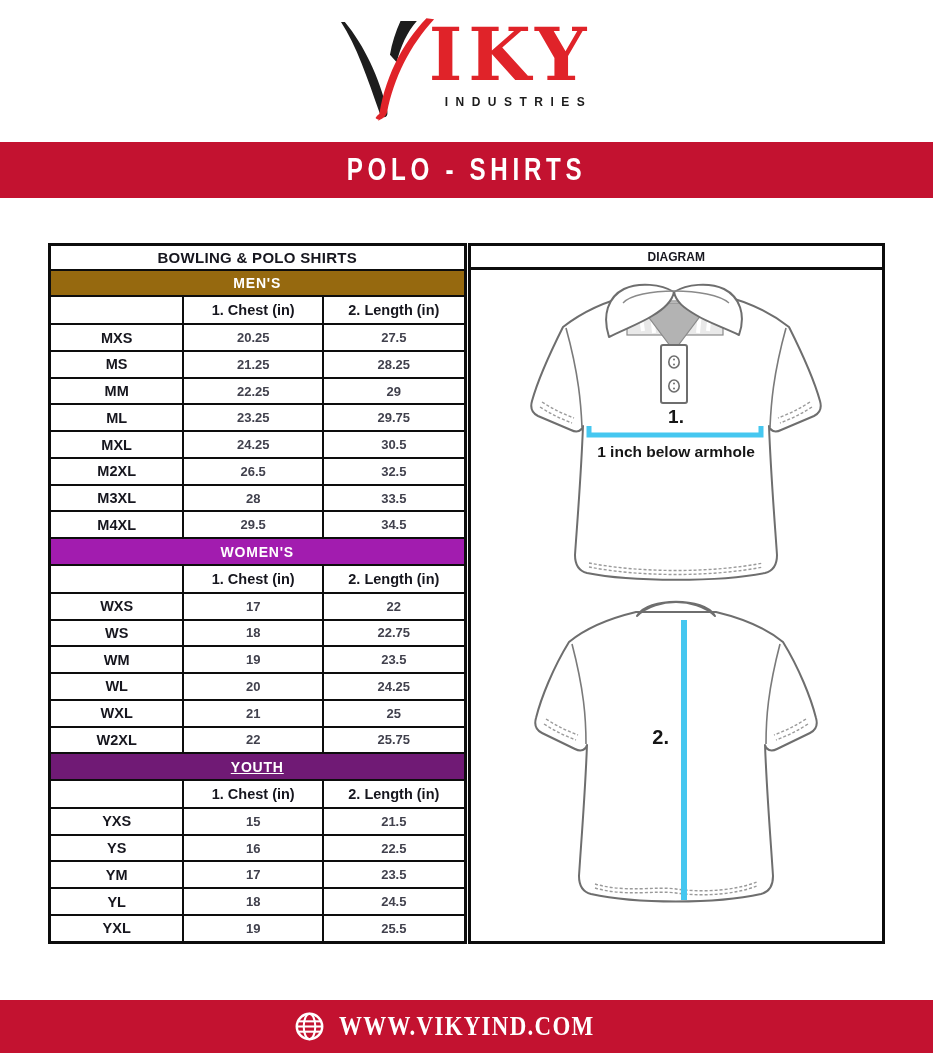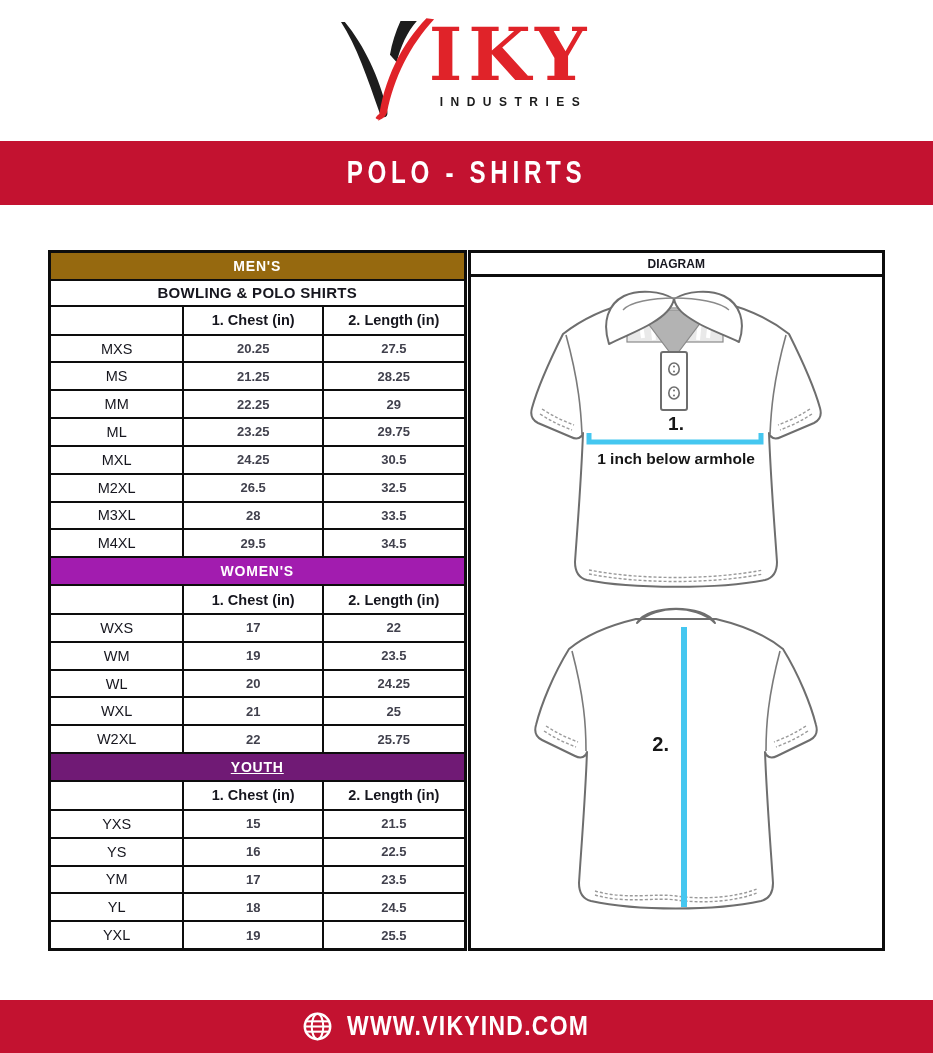--- a/index.html
+++ b/index.html
@@ -3,40 +3,40 @@
 <meta charset="utf-8">
 <style>
   html,body{margin:0;padding:0;background:#fff;}
   #page{width:933px;height:1053px;background:#fff;display:flex;flex-direction:column;overflow:hidden;
         font-family:"Liberation Sans",sans-serif;}
 
   
   .logo-area{height:142px;display:flex;align-items:center;justify-content:center;}
   .logo{display:flex;align-items:flex-start;}
   .v-mark{width:96px;height:108px;margin-right:-8px;}
-  .logo-text{display:flex;flex-direction:column;align-items:center;}
+  .logo-text{display:flex;flex-direction:column;align-items:flex-end;}
   .brand{font-family:"DejaVu Serif","Liberation Serif",serif;font-weight:bold;font-size:72px;
          line-height:76px;color:#e02329;letter-spacing:6px;}
   .subtitle{font-size:12px;font-weight:bold;color:#1c1c1c;letter-spacing:7.5px;margin:2px 0 0 6px;}
 
   
-  .banner{height:64px;display:flex;align-items:center;justify-content:center;}
+  .banner{height:56px;display:flex;align-items:center;justify-content:center;}
   .banner-title{color:#fff;font-weight:bold;font-size:31px;letter-spacing:6px;
                 transform:scaleX(0.78);transform-origin:center;white-space:nowrap;}
 
   
   .content{height:798px;box-sizing:border-box;padding:45px 48px 0;display:flex;}
 
   table.size-table{border-collapse:collapse;table-layout:fixed;width:419px;height:701px;
                    border:3px solid #0d0d0d;}
   table.size-table td{border:2.5px solid #0d0d0d;text-align:center;vertical-align:middle;padding:0;}
   td.title{height:21px;font-weight:bold;font-size:15px;color:#16161e;letter-spacing:.3px;}
   td.band{height:23px;color:#fff;font-weight:bold;font-size:14px;letter-spacing:.8px;}
   td.colhdr{height:24px;font-weight:bold;font-size:14.5px;color:#16161e;}
-  td.size{height:23px;font-weight:normal;font-size:14.5px;color:#16161e;}
+  td.size{height:23px;font-weight:bold;font-size:14.5px;color:#16161e;}
   td.num{font-weight:bold;font-size:13px;color:#41414d;}
 
   .diagram-panel{width:412px;height:695px;border:3px solid #0d0d0d;margin-left:1px;}
   .diagram-hdr{height:21px;border-bottom:3px solid #0d0d0d;display:flex;align-items:center;
                justify-content:center;font-weight:bold;font-size:12px;color:#16161e;}
   .diagram-body{height:671px;display:flex;flex-direction:column;align-items:center;}
   .shirt-front{margin-top:13px;}
   .shirt-back{margin-top:9px;}
 
   
@@ -72,26 +72,26 @@
   <main class="content">
 
     <table class="size-table">
       <colgroup>
           <col style="width:133px">
           <col style="width:139px">
           <col style="width:141px">
         </colgroup>
       <tbody>
         <tr>
-            <td colspan="3" class="band" style="background: rgb(150, 105, 15);">MEN'S</td>
-          </tr>
-
-      <tr>
           <td class="title" colspan="3">BOWLING &amp; POLO SHIRTS</td>
         </tr>
+
+      <tr>
+            <td colspan="3" class="band" style="background: rgb(150, 105, 15);">MEN'S</td>
+          </tr>
           <tr>
             <td class="colhdr"></td>
             <td class="colhdr">1. Chest (in)</td>
             <td class="colhdr">2. Length (in)</td>
           </tr>
           <tr>
             <td class="size">MXS</td>
             <td class="num">20.25</td>
             <td class="num">27.5</td>
           </tr>
@@ -135,20 +135,25 @@
           </tr>
           <tr>
             <td class="colhdr"></td>
             <td class="colhdr">1. Chest (in)</td>
             <td class="colhdr">2. Length (in)</td>
           </tr>
           <tr>
             <td class="size">WXS</td>
             <td class="num">17</td>
             <td class="num">22</td>
+          </tr>
+          <tr>
+            <td class="size">WS</td>
+            <td class="num">18</td>
+            <td class="num">22.75</td>
           </tr>
           <tr>
             <td class="size">WM</td>
             <td class="num">19</td>
             <td class="num">23.5</td>
           </tr>
           <tr>
             <td class="size">WL</td>
             <td class="num">20</td>
             <td class="num">24.25</td>
@@ -274,21 +279,21 @@
           <g>
             <line x1="173" y1="28" x2="173" y2="308" stroke="#45c7f0" stroke-width="6"></line>
           </g>
           <text x="158" y="152" text-anchor="end" font-family="Liberation Sans, sans-serif" font-size="20" font-weight="bold" fill="#161616">2.</text>
         </svg>
 
       </div>
     </section>
   </main>
 
-  <footer class="footer" style="background: rgb(195, 18, 48);">
+  <footer class="footer" style="background: rgb(195, 18, 48); font-family: Liberation Serif, serif;">
     <svg class="globe" viewBox="0 0 30 30" aria-hidden="true">
       <circle cx="15" cy="15" r="12.3" fill="none" stroke="#ffffff" stroke-width="2.4"></circle>
       <ellipse cx="15" cy="15" rx="5.6" ry="12.3" fill="none" stroke="#ffffff" stroke-width="2"></ellipse>
       <line x1="3.6" y1="10" x2="26.4" y2="10" stroke="#ffffff" stroke-width="2"></line>
       <line x1="2.7" y1="15" x2="27.3" y2="15" stroke="#ffffff" stroke-width="2"></line>
       <line x1="3.6" y1="20" x2="26.4" y2="20" stroke="#ffffff" stroke-width="2"></line>
     </svg>
     <span class="site">WWW.VIKYIND.COM</span>
   </footer>
 

